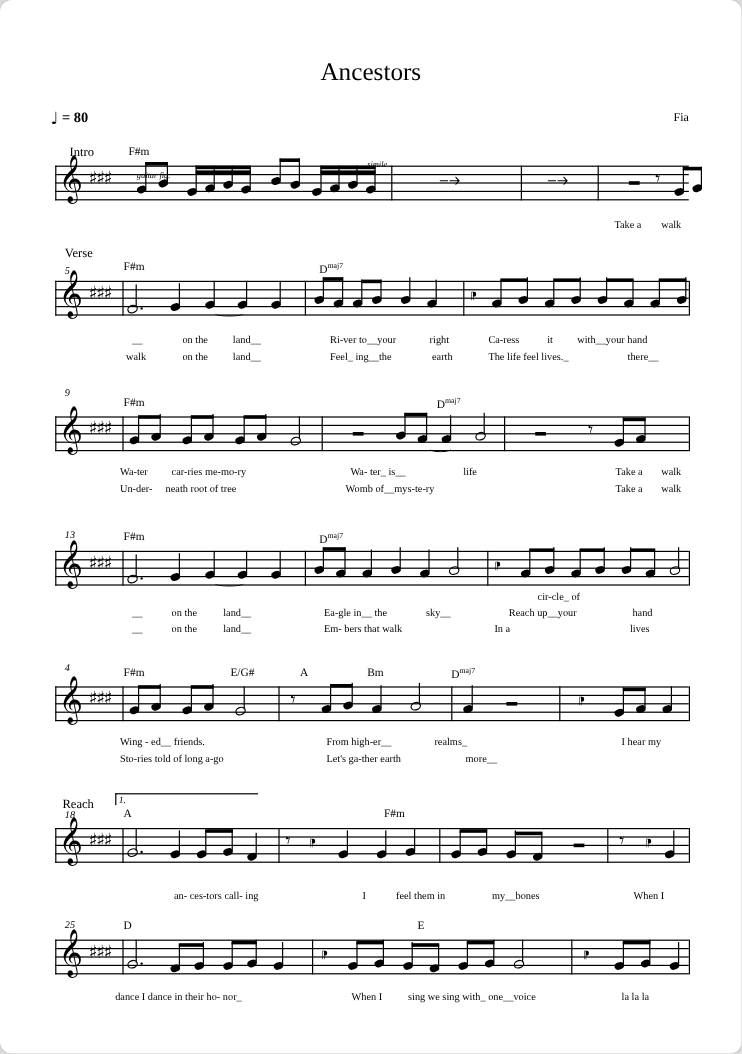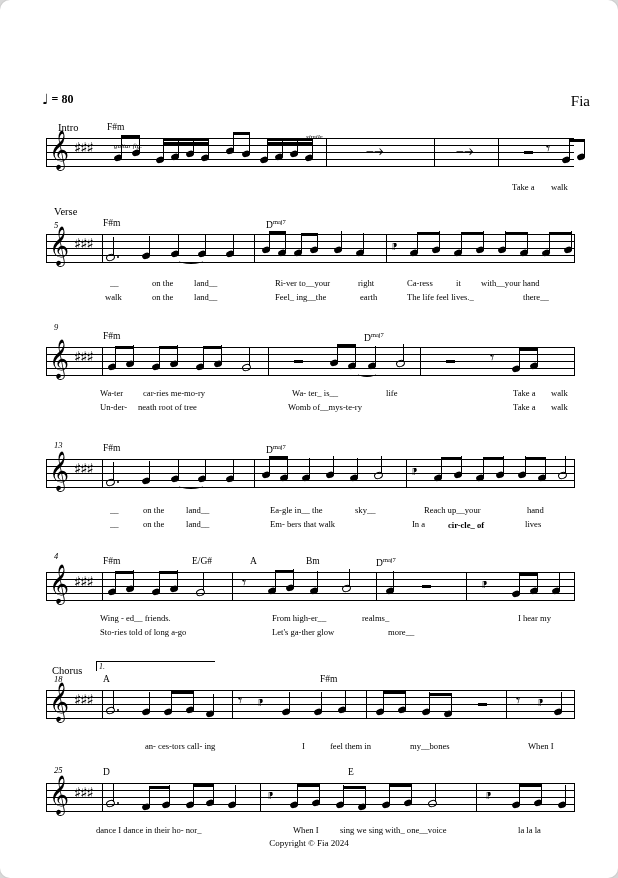--- a/index.html
+++ b/index.html
@@ -24,22 +24,22 @@
     left: 0;
     width: 618px;
     text-align: center;
     font-size: 21px;
     font-family: "Liberation Serif", serif;
     color: #000;
   }
   .composer {
     position: absolute;
     top: 93px;
-    right: 28px;
-    font-size: 15px;
+    right: 44px;
+    font-size: 10px;
     color: #000;
   }
   .tempo {
     position: absolute;
     top: 91px;
     left: 42px;
     font-size: 12px;
     font-weight: bold;
     font-family: "Liberation Serif", serif;
   }
@@ -213,20 +213,21 @@
     font-size: 8px;
     font-style: italic;
     font-family: "Liberation Serif", serif;
   }
 </style>
 </head>
 <body>
 
 <div id="page">
 
+  <div class="title">Ancestors</div>
   <div class="composer">Fia</div>
   <div class="tempo"><span class="note">♩</span> <span>= 80</span></div>
 
   <div class="section-label" style="top:122px; left:58px;">Intro</div>
   <div class="chord" style="top:122px; left:107px;"><span>F#m</span></div>
   <div class="annot" style="top:142px; left:114px;">guitar fig.</div>
   <div class="annot" style="top:133px; left:306px;">simile</div>
 
   <div class="system" style="top:138px;">
     <div class="staff">
@@ -525,21 +526,21 @@
   <div class="lyric" style="top:505px; left:270px;">Ea-gle in__ the</div>
   <div class="lyric" style="top:505px; left:355px;">sky__</div>
   <div class="lyric" style="top:505px; left:424px;">Reach up__your</div>
   <div class="lyric" style="top:505px; left:527px;">hand</div>
 
   <div class="lyric" style="top:519px; left:110px;">__</div>
   <div class="lyric" style="top:519px; left:143px;">on the</div>
   <div class="lyric" style="top:519px; left:186px;">land__</div>
   <div class="lyric" style="top:519px; left:270px;">Em- bers that walk</div>
   <div class="lyric" style="top:519px; left:412px;">In a</div>
-  <div class="lyric" style="top:520px; left:448px;font-weight:bold;">cir-cle_ of</div>
+  <div class="lyric" style="top:492px; left:448px;">cir-cle_ of</div>
   <div class="lyric" style="top:519px; left:525px;">lives</div>
 
   <div class="measure-num" style="top:551px; left:54px;">4</div>
   <div class="chord" style="top:556px; left:103px;"><span>F#m</span></div>
   <div class="chord" style="top:556px; left:192px;"><span>E/G#</span></div>
   <div class="chord" style="top:556px; left:250px;"><span>A</span></div>
   <div class="chord" style="top:556px; left:306px;"><span>Bm</span></div>
   <div class="chord" style="top:556px; left:376px;"><span>D</span><sup>maj7</sup></div>
 
   <div class="system" style="top:572px;">
@@ -596,24 +597,24 @@
     <div class="stem" style="left:513px; top:0px; height:18px;"></div>
     <div class="barline" style="left:528px;"></div>
   </div>
 
   <div class="lyric" style="top:613px; left:100px;">Wing - ed__ friends.</div>
   <div class="lyric" style="top:613px; left:272px;">From high-er__</div>
   <div class="lyric" style="top:613px; left:362px;">realms_</div>
   <div class="lyric" style="top:613px; left:518px;">I hear my</div>
 
   <div class="lyric" style="top:627px; left:100px;">Sto-ries told of long a-go</div>
-  <div class="lyric" style="top:627px; left:272px;">Let's ga-ther glow</div>
+  <div class="lyric" style="top:627px; left:272px;">Let's ga-ther earth</div>
   <div class="lyric" style="top:627px; left:388px;">more__</div>
 
-  <div class="section-label" style="top:665px; left:52px;">Chorus</div>
+  <div class="section-label" style="top:665px; left:52px;">Reach</div>
   <div class="volta" style="top:661px; left:96px; width:118px;"></div>
   <div class="volta-num" style="top:662px; left:99px;">1.</div>
   <div class="measure-num" style="top:674px; left:54px;">18</div>
   <div class="chord" style="top:674px; left:103px;"><span>A</span></div>
   <div class="chord" style="top:674px; left:320px;"><span>F#m</span></div>
 
   <div class="system" style="top:690px;">
     <div class="staff">
       <div class="line l0"></div>
         <div class="line l1"></div>
@@ -739,14 +740,13 @@
     <div class="nh" style="left:512px; top:19px;"></div>
     <div class="stem" style="left:519px; top:2px; height:19px;"></div>
     <div class="barline" style="left:528px;"></div>
   </div>
 
   <div class="lyric" style="top:825px; left:96px;">dance  I dance in their  ho- nor_</div>
   <div class="lyric" style="top:825px; left:293px;">When I</div>
   <div class="lyric" style="top:825px; left:340px;">sing we sing  with_ one__voice</div>
   <div class="lyric" style="top:825px; left:518px;">la la la</div>
 
-  <div class="copyright">Copyright © Fia 2024</div>
 </div>
 
 </body></html>

